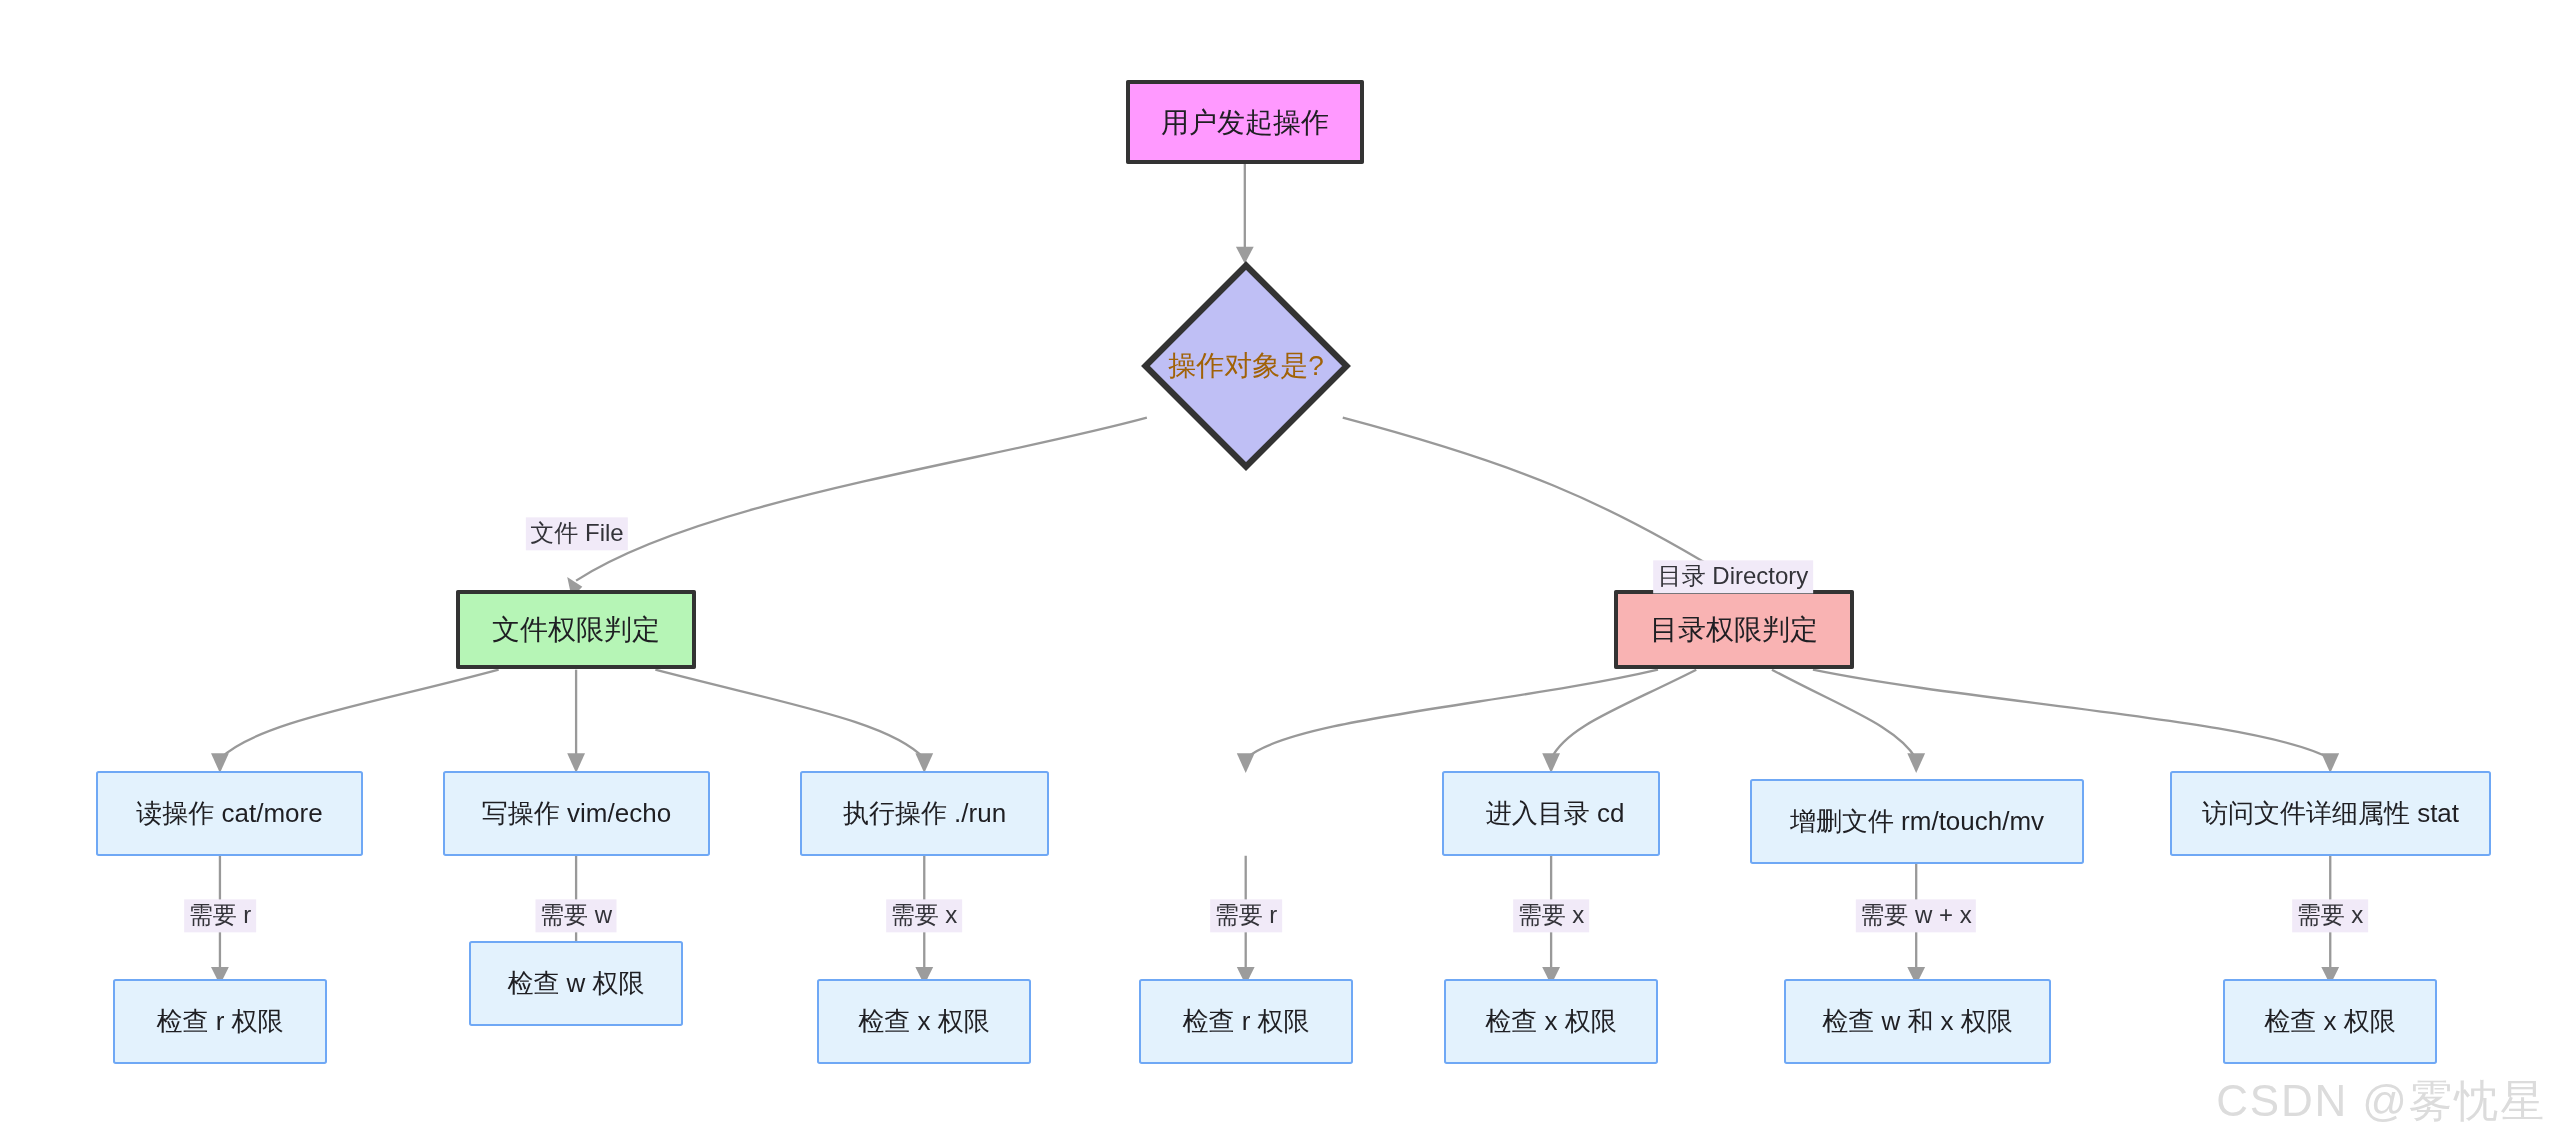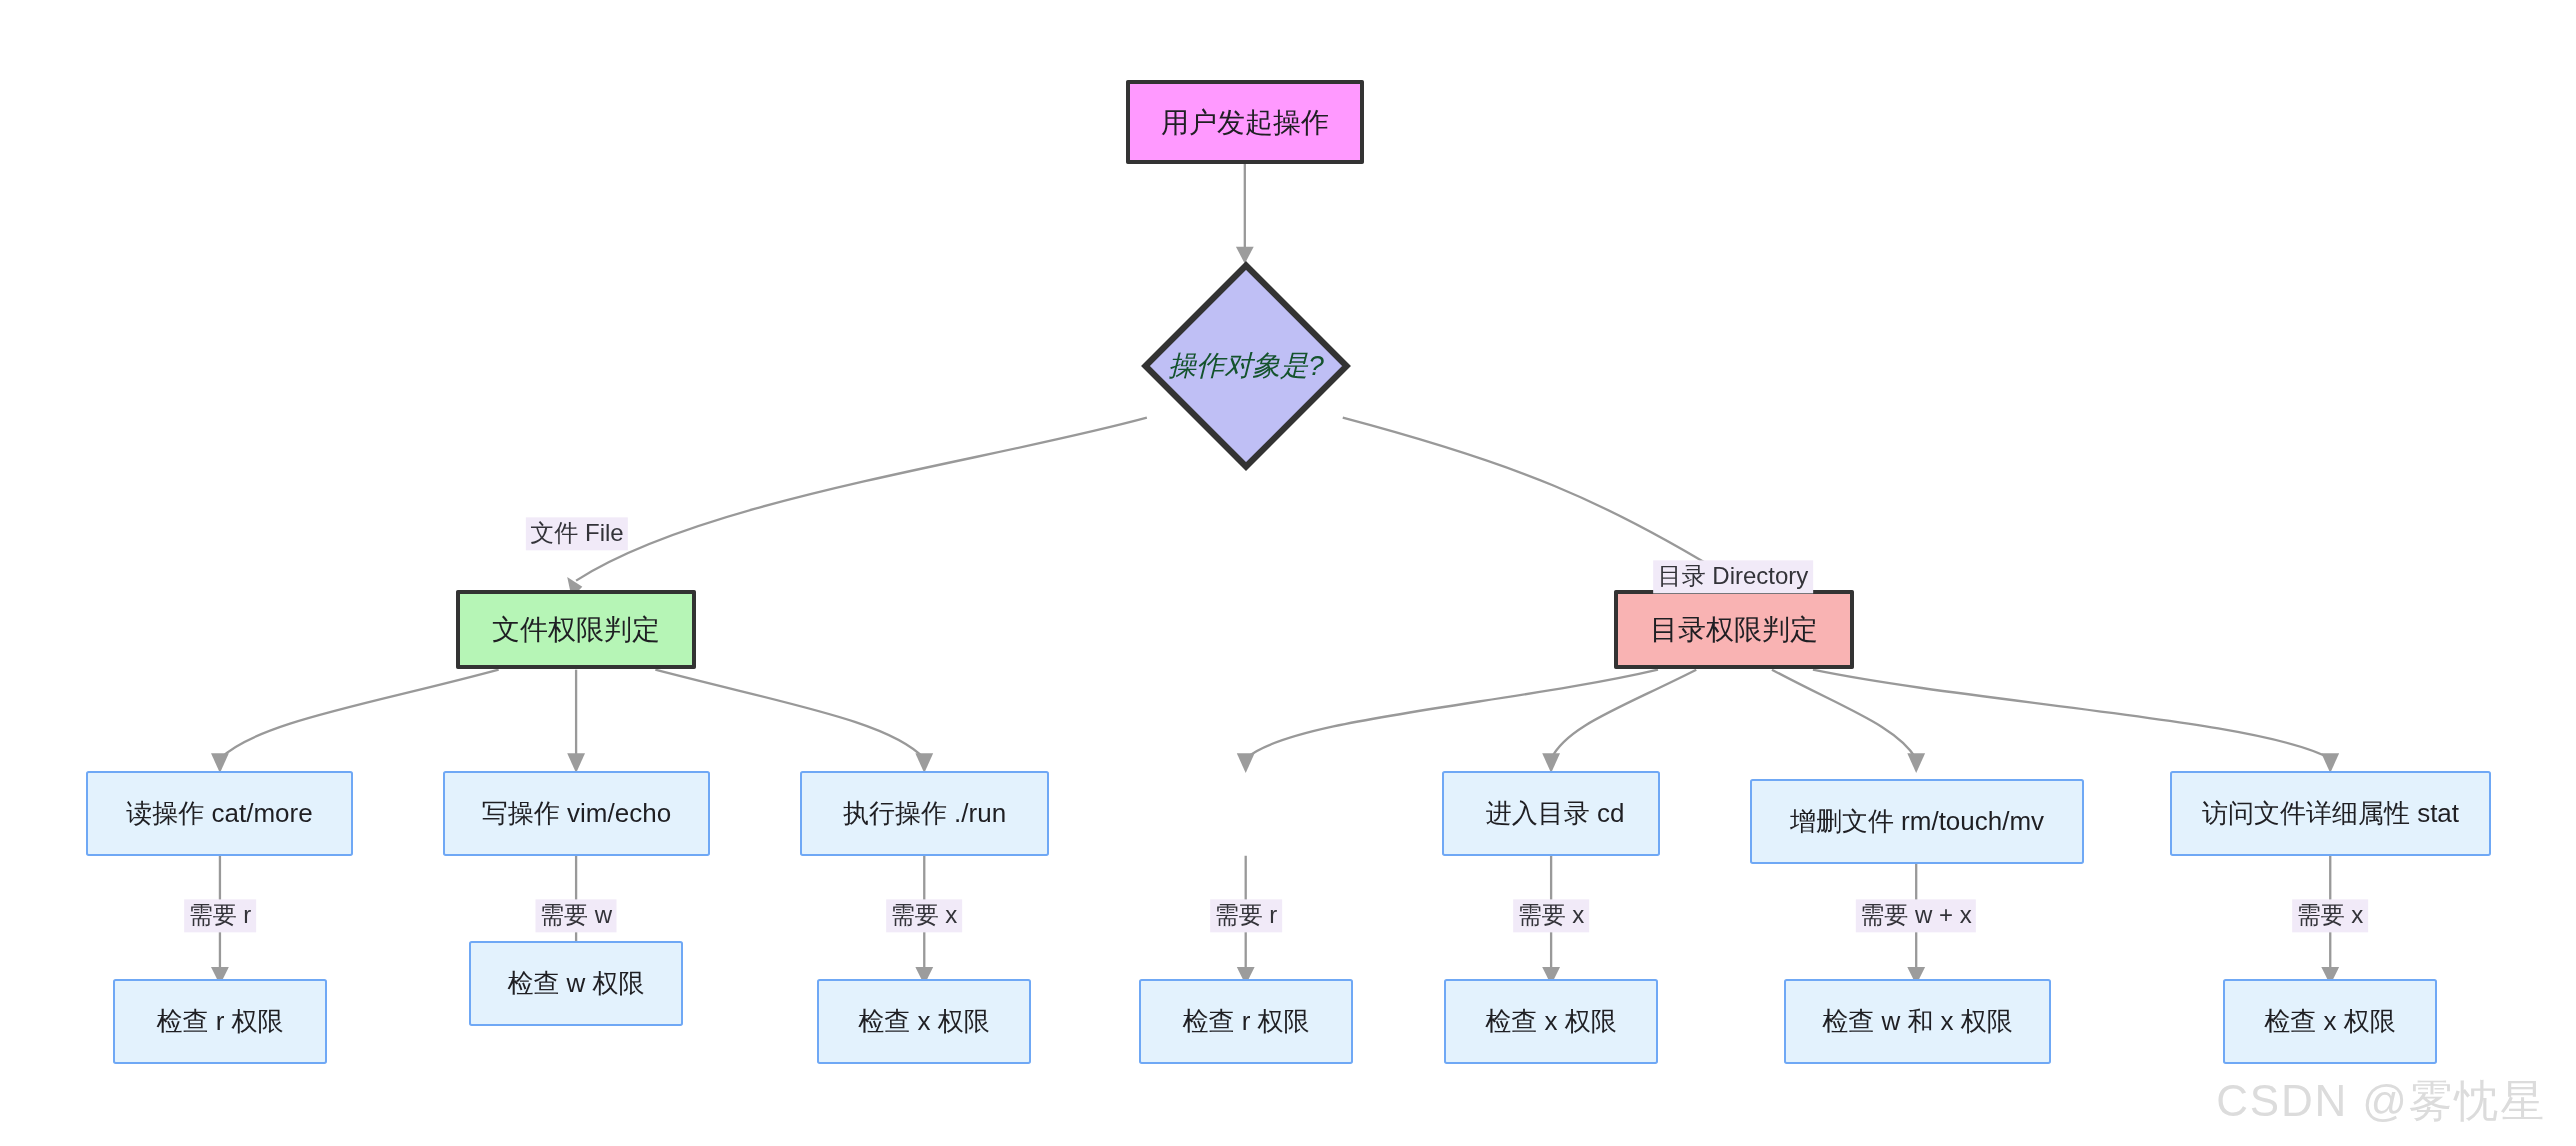--- a/index.html
+++ b/index.html
@@ -74,23 +74,22 @@
   .diamond-label {
     position: absolute;
     left: 0;
     top: 0;
     width: 100%;
     height: 100%;
     display: flex;
     align-items: center;
     justify-content: center;
     font-size: 28px;
-    color: #14532d;
-    white-space: nowrap;
-    font-style: italic;
+    color: #a16207;
+    white-space: nowrap;
   }
 
   
   .node-green {
     background: #b6f5b6;
     border: 4.5px solid #333333;
     border-radius: 1.8px;
     font-size: 28px;
   }
   
@@ -203,21 +202,21 @@
   </div>
 
   <div class="node node-green" style="left:456px; top:590px; width:240px; height:79px;">
     <span>文件权限判定</span>
   </div>
 
   <div class="node node-red" style="left:1614px; top:590px; width:240px; height:79px;">
     <span>目录权限判定</span>
   </div>
 
-  <div class="node node-blue" style="left:86px; top:771px; width:267px; height:85px;">
+  <div class="node node-blue" style="left:96px; top:771px; width:267px; height:85px;">
     <span>读操作 cat/more</span>
   </div>
 
   <div class="node node-blue" style="left:443px; top:771px; width:267px; height:85px;">
     <span>写操作 vim/echo</span>
   </div>
 
   <div class="node node-blue" style="left:800px; top:771px; width:249px; height:85px;">
     <span>执行操作 ./run</span>
   </div>

